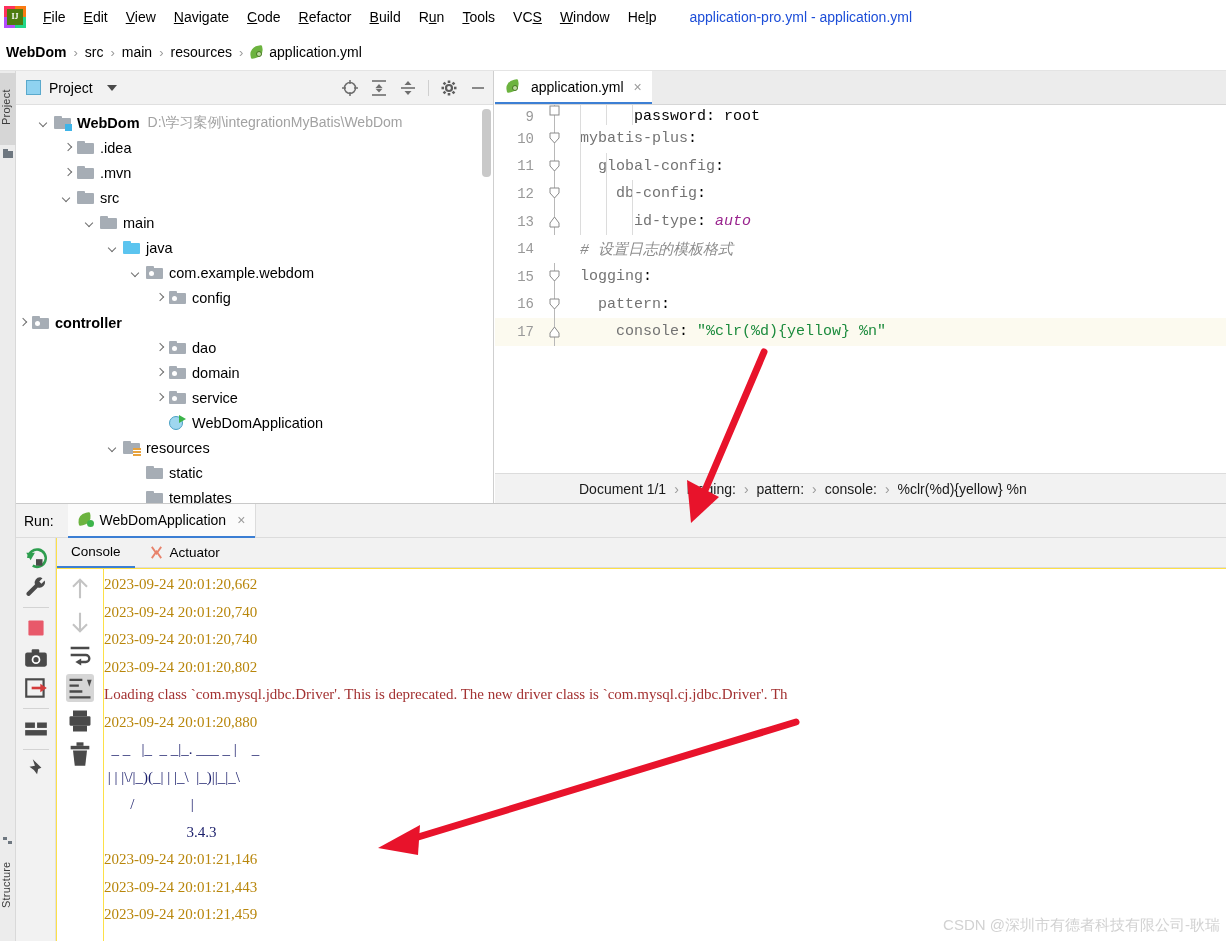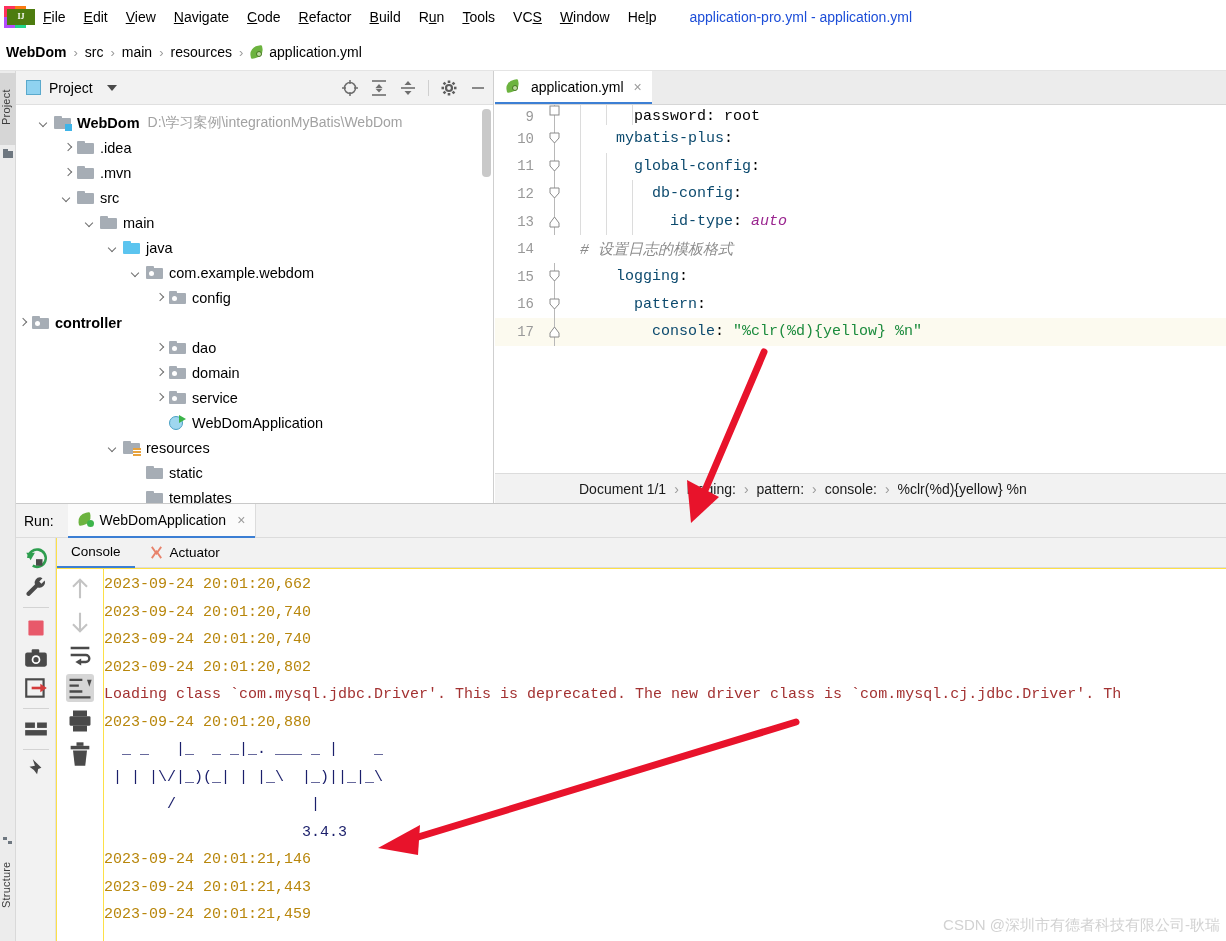--- a/index.html
+++ b/index.html
@@ -25,21 +25,21 @@
   .ij-logo {
     width: 22px; height: 22px; margin-left: 4px; margin-right: 8px;
     position: relative; flex: none;
   }
   .ij-logo .q { position: absolute; width: 11px; height: 11px; }
   .ij-logo .q1 { left: 0; top: 0; background: #fe315d; }
   .ij-logo .q2 { left: 11px; top: 0; background: #f97a12; }
   .ij-logo .q3 { left: 0; top: 11px; background: #b24cfc; }
   .ij-logo .q4 { left: 11px; top: 11px; background: #21d789; }
   .ij-logo .inner {
-    position: absolute; left: 3px; top: 3px; width: 28px; height: 16px;
+    position: absolute; left: 3px; top: 3px; width: 16px; height: 16px;
     background: #4d7c0f; color: #fff; font-size: 8px; font-weight: bold;
     display: flex; align-items: center; justify-content: center;
     font-family: "Liberation Serif", serif;
   }
   .menu-item {
     padding: 3px 9px; font-size: 14px; color: #000; white-space: nowrap;
     font-family: "Liberation Sans", sans-serif;
   }
   .menu-item u { text-decoration: underline; }
   .win-title {
@@ -215,21 +215,21 @@
   .gutter-fold {
     width: 26px; flex: none; position: relative; height: 27.6px;
   }
   .fold-line {
     position: absolute; left: 12px; top: 0; width: 1px; height: 27.6px; background: #b8b8b8;
   }
   .fold-box {
     position: absolute; left: 7px; top: 7px; width: 11px; height: 13px;
   }
   .codetext { white-space: pre; padding-left: 12px; }
-  .k { color: #0c4a6e; margin-left: 36px; }
+  .k { color: #737373; }
   .str { color: #1c8b3d; }
   .val { color: #9a258f; font-style: italic; }
   .cmt { color: #8c8c8c; font-style: italic; }
   .pn { color: #000000; }
   .vline {
     position: absolute; top: 0; width: 1px; height: 27.6px; background: #dcdcdc;
   }
 
   .ebreadcrumb {
     position: absolute; bottom: 0; left: 0; width: 731px; height: 30px;
@@ -294,21 +294,21 @@
     position: absolute; left: 41px; top: 31px; width: 46px; height: 372px;
     background: #ffffff; display: flex; flex-direction: column;
     align-items: center; padding-top: 6px; gap: 5px;
   }
   .ctool { width: 28px; height: 28px; position: relative; border-radius: 3px; }
   .ctool.active { background: #d6d6d6; }
 
   .console-out {
     position: absolute; left: 88px; top: 31px; width: 1122px; height: 372px;
     background: #ffffff; overflow: hidden;
-    font-family: Liberation Mono, monospace; font-size: 15px;
+    font-family: Liberation Serif, serif; font-size: 15px;
     padding-top: 2px;
   }
   .cline { height: 27.5px; white-space: pre; line-height: 27.5px; }
   .c-ts { color: #b8860b; }
   .c-warn { color: #a33232; }
   .c-banner { color: #1b1f6b; letter-spacing: 0px; }
 
   .watermark {
     position: absolute; right: 6px; bottom: 6px; font-size: 15px; color: #d2d2d2;
     font-family: "Liberation Sans", sans-serif; white-space: nowrap;

